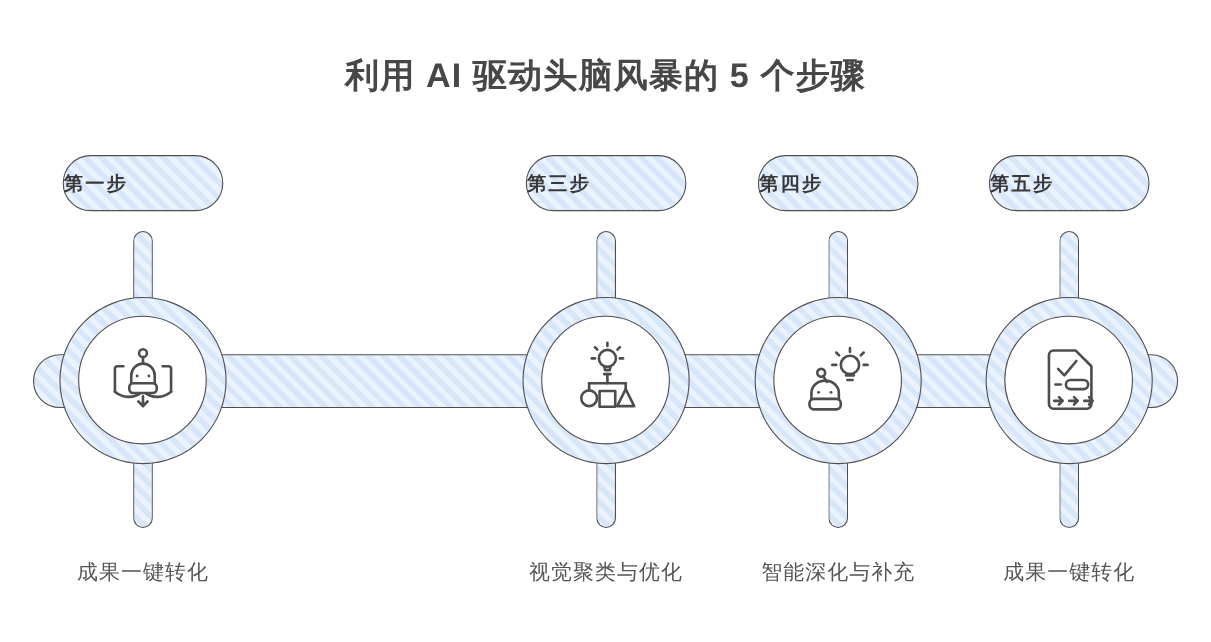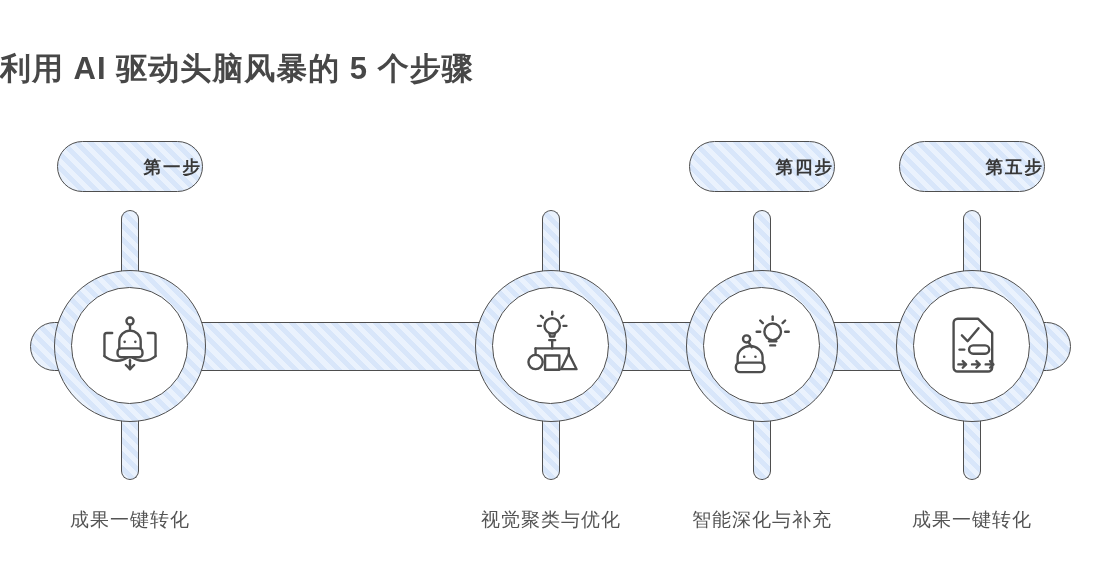--- a/index.html
+++ b/index.html
@@ -1,34 +1,34 @@
 <!DOCTYPE html>
 <html><head>
 <meta charset="utf-8">
 <style>
   html,body{margin:0;padding:0;background:#fff;}
   #canvas{
     position:relative;width:1101px;height:584px;background:#ffffff;overflow:hidden;
     font-family:"Liberation Sans","DejaVu Sans",sans-serif;
   }
   .title{
-    position:absolute;top:48px;left:0;width:100%;
+    position:absolute;top:48px;left:0;width:100%;text-align:center;
     font-size:31px;font-weight:700;color:#474747;letter-spacing:1px;
   }
   .hatch{background:repeating-linear-gradient(45deg,#eaf2fd 0 5px,#d8e6fa 5px 10px);}
   .band{
     position:absolute;left:30px;top:322px;width:1041px;height:49px;
     border:1.5px solid #4e4e4e;border-radius:24.5px;box-sizing:border-box;z-index:1;
   }
   .step{position:absolute;top:0;width:150px;height:584px;}
   .s1{left:55px;}.s2{left:266px;}.s3{left:476px;}.s4{left:687px;}.s5{left:897px;}
   .badge{
     position:absolute;left:2px;top:141px;width:146px;height:51px;
     border:1.7px solid #4e4e4e;border-radius:26px;box-sizing:border-box;
-    display:flex;align-items:center;justify-content:flex-end;
+    display:flex;align-items:center;justify-content:flex-start;
     font-size:17.5px;font-weight:700;color:#383838;letter-spacing:2px;z-index:3;
   }
   .conn{
     position:absolute;left:66px;width:18px;box-sizing:border-box;z-index:1;
     border:1.5px solid #4e4e4e;
   }
   .conn.top{top:210px;height:82px;border-bottom:none;border-radius:9px 9px 0 0;}
   .conn.bot{top:390px;height:90px;border-top:none;border-radius:0 0 9px 9px;}
   .ring{
     position:absolute;left:-1px;top:270px;width:152px;height:152px;border-radius:50%;
@@ -80,20 +80,23 @@
           <circle class="icfill" cx="27.5" cy="28.5" r="1.1"></circle>
           <circle class="icfill" cx="36.5" cy="28.5" r="1.1"></circle>
         </svg>
       </div>
     </div>
     <div class="step-label">成果一键转化</div>
   </div>
 
 
   <div class="step s3">
+    <div class="badge hatch">
+      <span>第三步</span>
+    </div>
     <div class="conn top hatch"></div>
     <div class="conn bot hatch"></div>
     <div class="ring hatch">
       <div class="inner">
         <svg viewBox="0 0 64 64">
           <g class="ic">
             <circle cx="33" cy="15" r="6.5"></circle>
             <path d="M30.5 21 l0.8 3 h3.4 l0.8 -3"></path>
             <path d="M33 3 v2.5"></path>
             <path d="M23.5 6.5 l1.8 1.8"></path>

